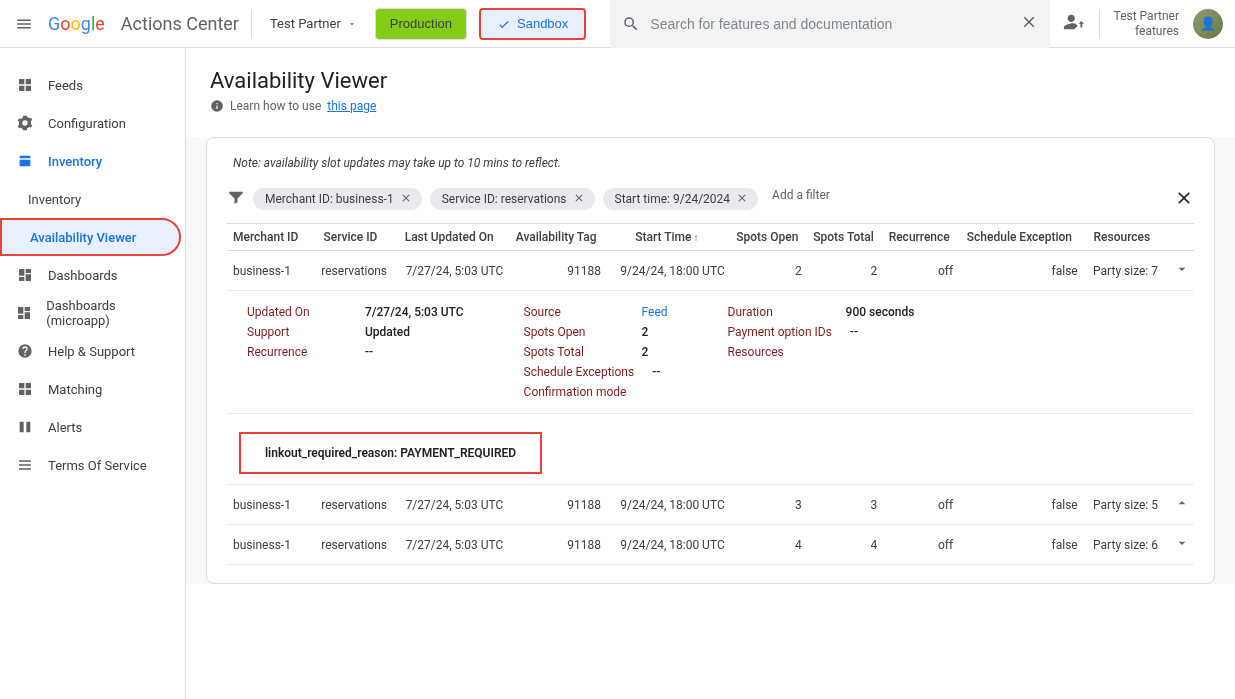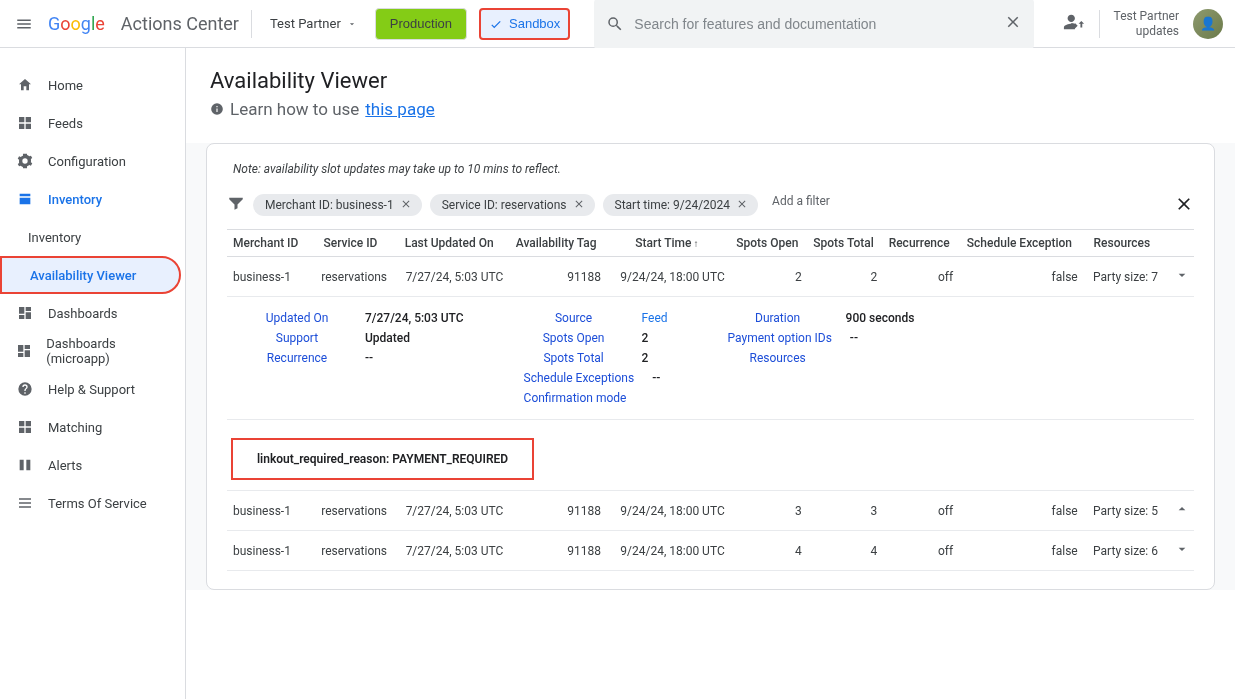--- a/index.html
+++ b/index.html
@@ -8,21 +8,21 @@
 
 .header { display: flex; align-items: center; height: 48px; border-bottom: 1px solid #dadce0; padding: 0 12px; gap: 12px; }
 .menu-btn { width: 24px; height: 24px; display: flex; align-items: center; justify-content: center; cursor: pointer; }
 .menu-btn svg { width: 18px; height: 18px; fill: #5f6368; }
 .logo-group { display: flex; align-items: center; gap: 16px; font-size: 18px; }
 .logo-g .b { color:#4285f4;} .logo-g .r{color:#ea4335;} .logo-g .y{color:#fbbc04;} .logo-g .g{color:#34a853;}
 .logo-text { color: #5f6368; font-weight: 400; }
 .vdiv { width:1px; height:28px; background:#dadce0; }
 .partner-dd { display: flex; align-items: center; gap: 6px; font-size: 13px; color: #3c4043; padding: 0 6px; cursor: pointer; }
 .env-btn { height: 32px; padding: 0 14px; border: 1px solid #dadce0; border-radius: 4px; background: #84cc16; font-size: 13px; color: #3c4043; display: flex; align-items: center; cursor: pointer; }
-.env-btn.sandbox { border: 2px solid #ea4335; background: #e8f0fe; color: #1a73e8; gap: 6px; border-radius: 4px; padding: 0 8px; font-weight: 500; }
+.env-btn.sandbox { border: 2px solid #ea4335; background: #e8f0fe; color: #1a73e8; gap: 6px; border-radius: 4px; padding: 0 16px; font-weight: 500; }
 .env-btn.sandbox svg { width: 14px; height: 14px; fill: #1a73e8; }
 .search-wrap { flex: 1; display: flex; align-items: center; background: #f1f3f4; border-radius: 6px; height: 54px; padding: 0 12px; gap: 10px; max-width: 440px; margin-left: 12px; }
 .search-wrap svg { width: 18px; height: 18px; fill: #5f6368; }
 .search-input { flex: 1; border: none; background: transparent; font-size: 14px; color: #3c4043; outline: none; }
 .search-input::placeholder { color: #80868b; }
 .clear-x { cursor: pointer; }
 .header-right { margin-left: auto; display: flex; align-items: center; gap: 14px; }
 .acct-icon svg { width: 22px; height: 22px; fill: #5f6368; }
 .user-block { text-align: right; font-size: 12px; color: #5f6368; line-height: 1.25; }
 .avatar { width: 30px; height: 30px; border-radius: 50%; background: linear-gradient(135deg,#8e9a6f,#6b7a4a); display:flex;align-items:center;justify-content:center;color:#fff;font-size:13px;}
@@ -34,21 +34,21 @@
 .nav-item.active { color: #1a73e8; font-weight: 500; }
 .nav-item.subactive { background: #e8f0fe; color: #1a73e8; border: 2px solid #ea4335; border-radius: 0 20px 20px 0; margin-right: 4px; font-weight: 500; }
 .nav-item.sub { padding-left: 28px; }
 .nav-icon { width: 18px; height: 18px; display: flex; align-items: center; justify-content: center; }
 .nav-icon svg { width: 16px; height: 16px; fill: #5f6368; }
 .nav-item.active .nav-icon svg { fill: #1a73e8; }
 
 .main { flex: 1; overflow: auto; background: #fff; }
 .pg-header { padding: 20px 24px 12px; }
 .pg-title { font-size: 22px; color: #202124; font-weight: 400; }
-.pg-sub { display: flex; align-items: center; gap: 6px; font-size: 17px; color: #5f6368; margin-top: 6px; }
+.pg-sub { display: flex; align-items: center; gap: 6px; font-size: 12px; color: #5f6368; margin-top: 6px; }
 .pg-sub svg { width: 14px; height: 14px; fill: #5f6368; }
 .pg-sub a { color: #1a73e8; text-decoration: underline; }
 
 .card { margin: 12px 20px 40px; border: 1px solid #dadce0; border-radius: 8px; background: #fff; padding: 18px 20px; }
 .note { font-style: italic; font-size: 12px; color: #3c4043; margin-bottom: 18px; padding-left: 6px; }
 
 .filter-row { display: flex; align-items: flex-start; gap: 8px; margin-bottom: 12px; }
 .filter-ic svg { width: 18px; height: 18px; fill: #5f6368; }
 .chip { display: flex; align-items: center; gap: 6px; background: #e8eaed; border-radius: 14px; padding: 4px 8px 4px 12px; font-size: 12px; color: #3c4043; }
 .chip-x { width: 14px; height: 14px; cursor: pointer; }
@@ -61,24 +61,24 @@
 table.data th { text-align: center; padding: 6px 4px; border-bottom: 1px solid #dadce0; border-top: 1px solid #dadce0; font-weight: 500; color: #3c4043; }
 table.data td { text-align: right; padding: 10px 4px; border-bottom: 1px solid #e8eaed; color: #3c4043; }
 table.data td:first-child, table.data th:first-child { text-align: left; padding-left: 6px; }
 .sort-arrow { font-size: 10px; margin-left: 2px; }
 .expand-cell { width: 32px; }
 .expand-cell svg { width: 16px; height: 16px; fill: #5f6368; cursor: pointer; }
 
 .detail-panel { padding: 14px 20px; display: flex; gap: 60px; font-size: 12px; border-bottom: 1px solid #e8eaed; }
 .detail-col { display: flex; flex-direction: column; gap: 6px; }
 .detail-row { display: flex; gap: 18px; }
-.dlabel { color: #1d4ed8; min-width: 100px; text-align: center; }
+.dlabel { color: #7f1d1d; min-width: 100px; }
 .dval { color: #202124; font-weight: 500; }
 .dval.link { color: #1a73e8; font-weight: 400; }
-.linkout-box { margin: 18px 0 10px 4px; display: inline-block; border: 2px solid #ea4335; padding: 12px 24px; font-size: 12px; font-weight: 600; color: #202124; }
+.linkout-box { margin: 18px 0 10px 12px; display: inline-block; border: 2px solid #ea4335; padding: 12px 24px; font-size: 12px; font-weight: 600; color: #202124; }
 .content-below-header { background: #f8f9fa; padding-top: 0; }
 </style>
 </head>
 <body>
 
 <div class="header">
   <div class="menu-btn">
     <svg viewBox="0 0 24 24">
         <path d="M3 6h18v2H3zM3 11h18v2H3zM3 16h18v2H3z"></path>
       </svg>
@@ -110,37 +110,29 @@
           <path fill="#5f6368" d="M19 6.41L17.59 5 12 10.59 6.41 5 5 6.41 10.59 12 5 17.59 6.41 19 12 13.41 17.59 19 19 17.59 13.41 12z"></path>
         </svg></span>
   </div>
   <div class="header-right">
     <span class="acct-icon"><svg viewBox="0 0 24 24">
           <path d="M9 12c2.21 0 4-1.79 4-4s-1.79-4-4-4-4 1.79-4 4 1.79 4 4 4zm0 2c-2.67 0-8 1.34-8 4v2h12v-1l3-3-3-3v1c-1.29-.58-2.84-1-4-1zm11-3l-3 3h2v4h2v-4h2l-3-3z"></path>
         </svg></span>
     <div class="vdiv"></div>
     <div class="user-block">
       <div>Test Partner</div>
-      <div>updates</div>
+      <div>features</div>
     </div>
     <div class="avatar">👤</div>
   </div>
 </div>
 
 <div class="layout">
 
   <div class="sidebar">
-    <div class="nav-item">
-        <span class="nav-icon">
-          <svg viewBox="0 0 24 24">
-            <path d="M12 3l9 8h-3v9h-4v-6H10v6H6v-9H3z"></path>
-          </svg>
-        </span>
-        <span>Home</span>
-      </div>
     <div class="nav-item">
         <span class="nav-icon">
           <svg viewBox="0 0 24 24">
             <path d="M3 3h8v8H3zM13 3h8v8h-8zM3 13h8v8H3zM13 13h8v8h-8z"></path>
           </svg>
         </span>
         <span>Feeds</span>
       </div>
     <div class="nav-item">
         <span class="nav-icon">

